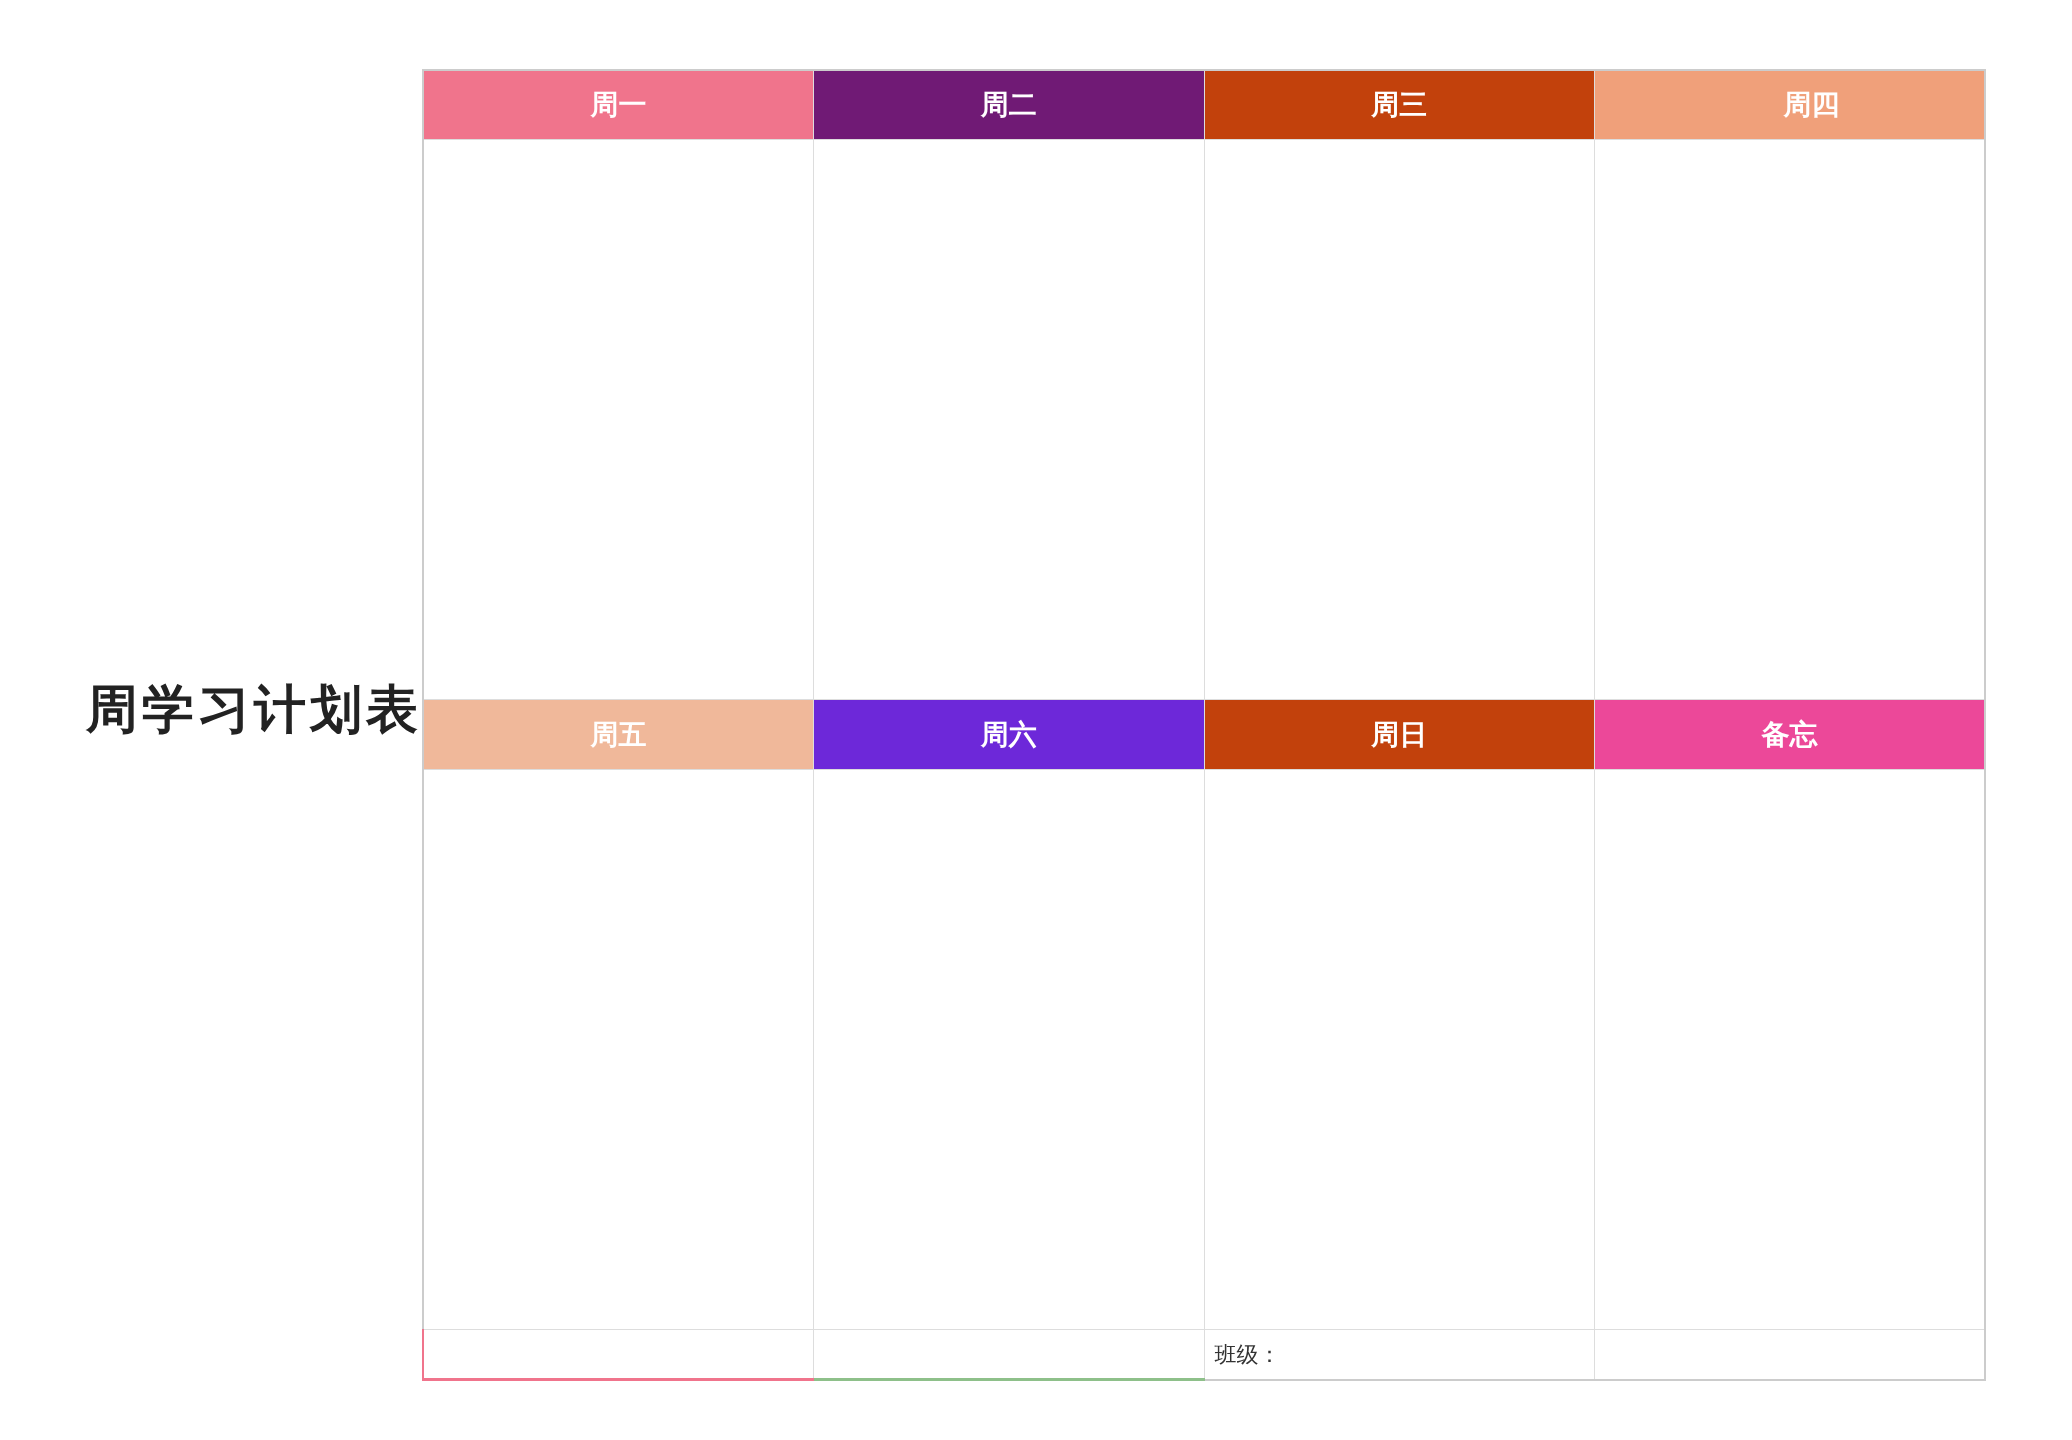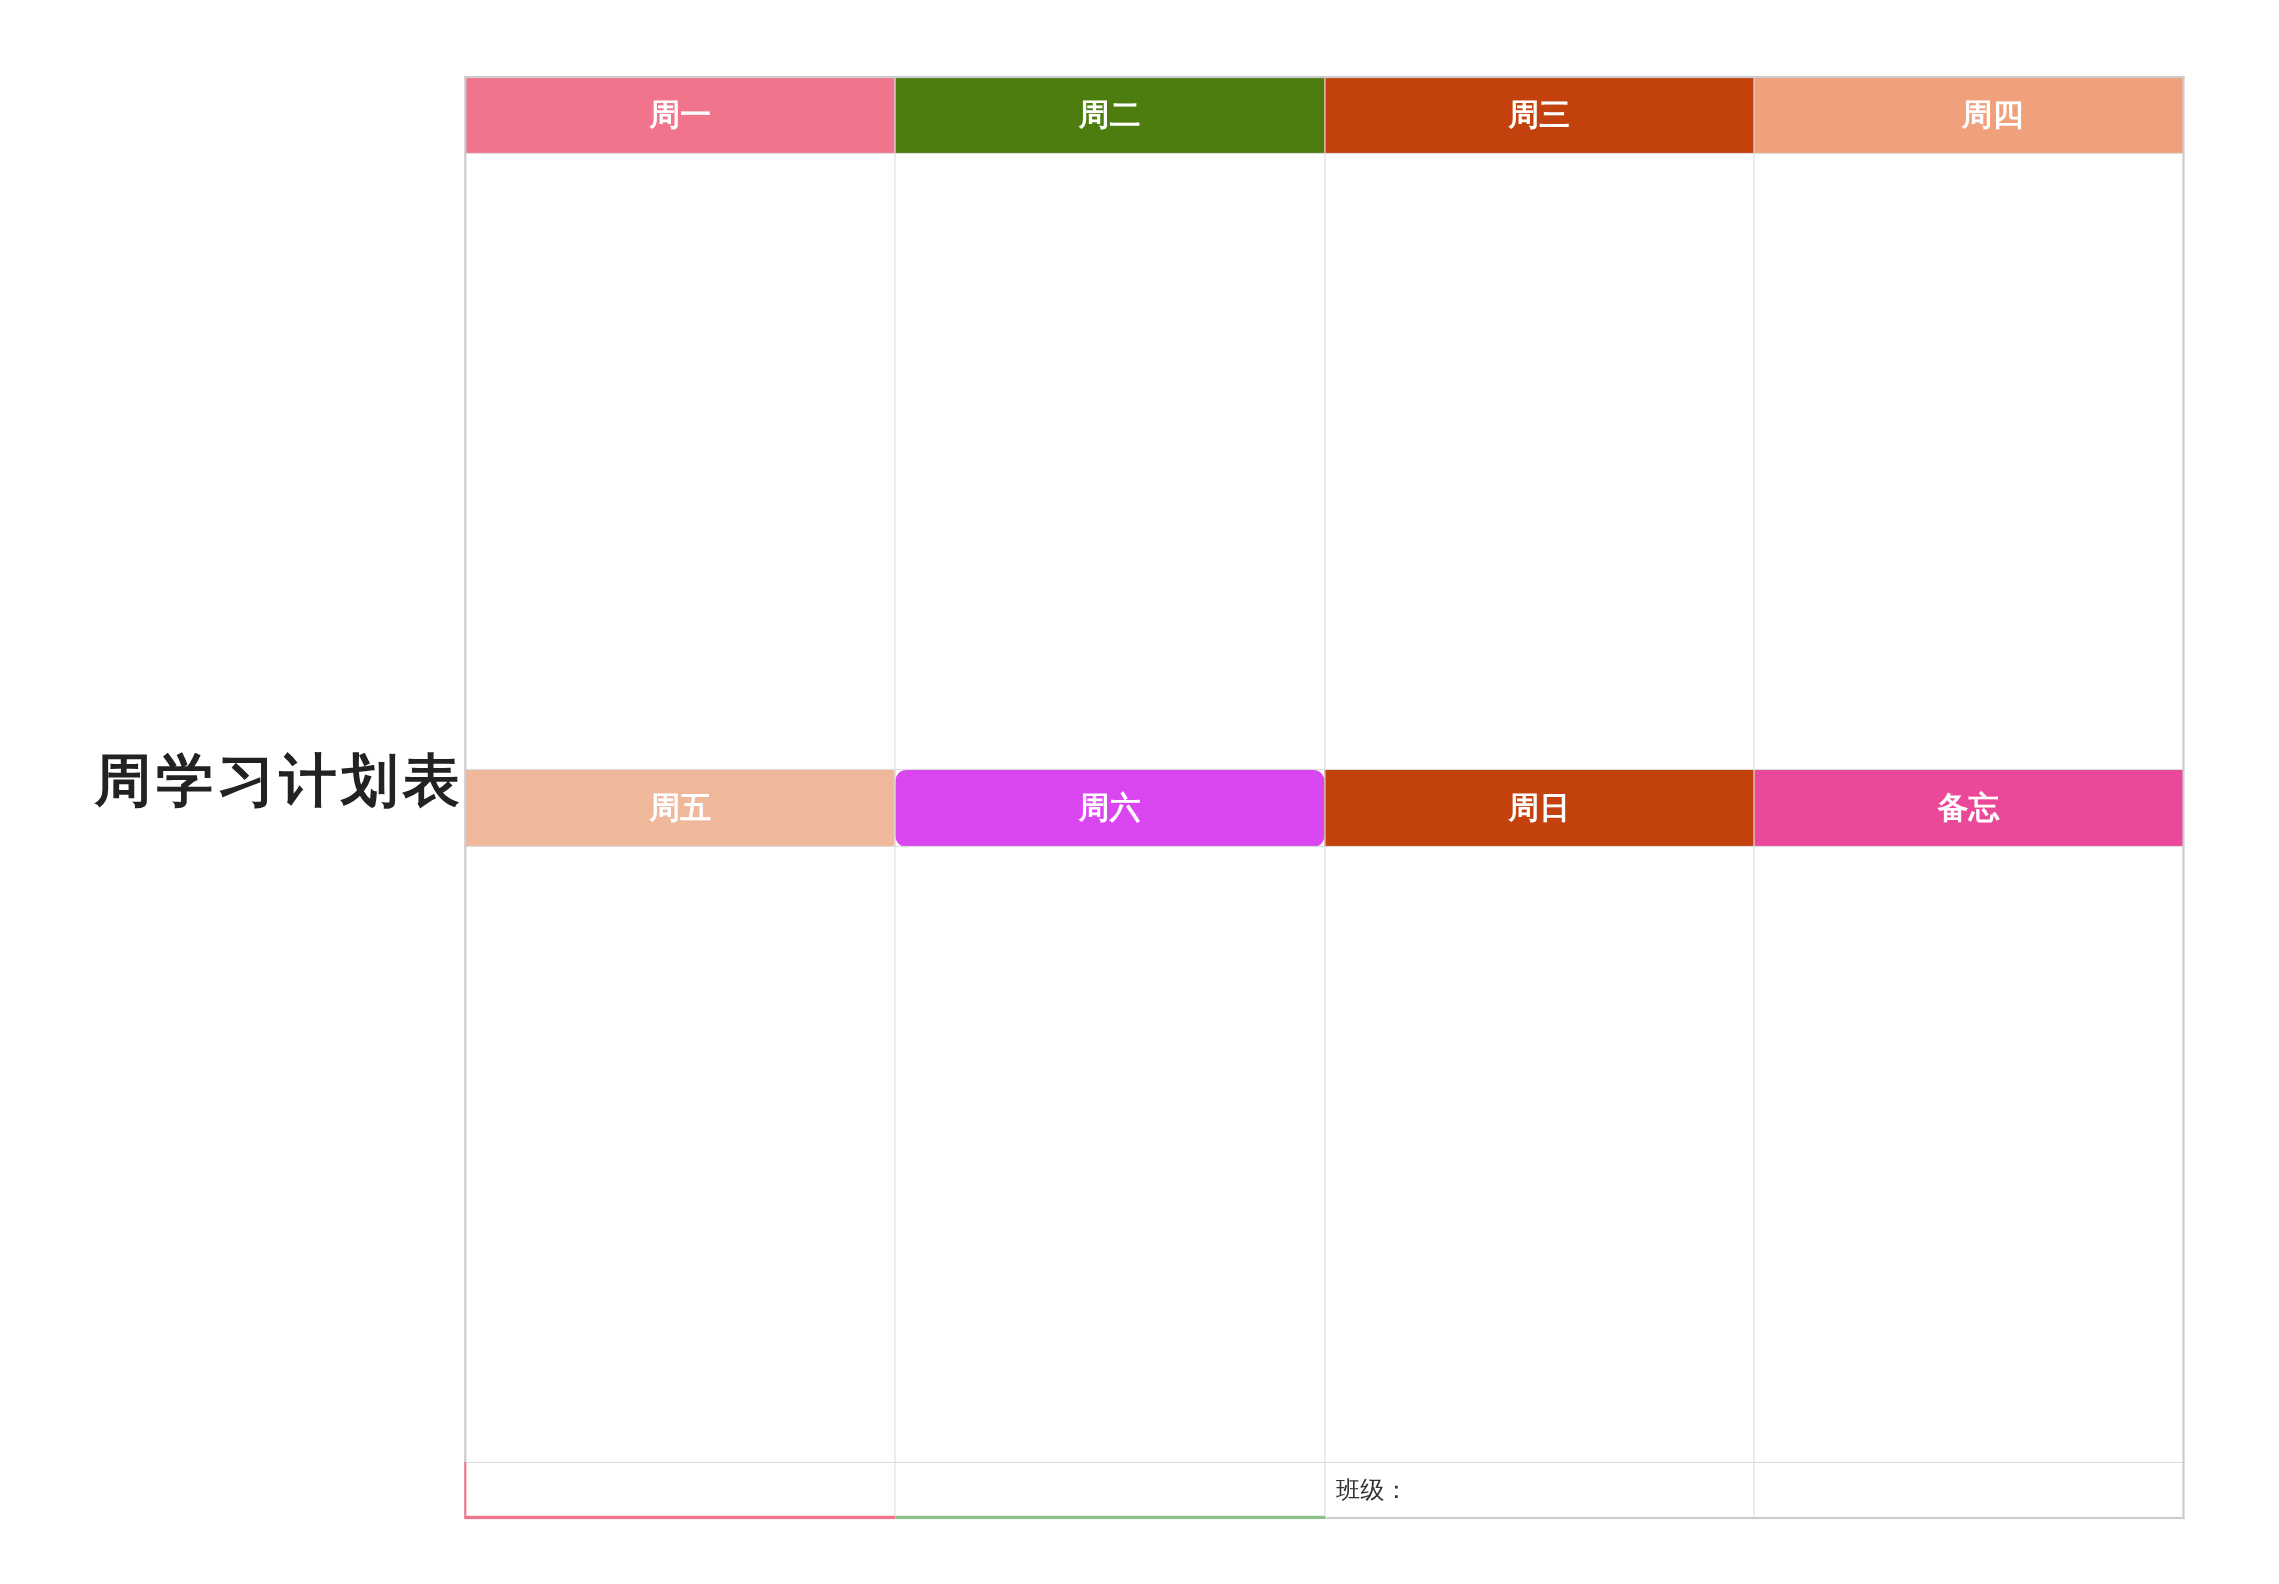--- a/index.html
+++ b/index.html
@@ -54,26 +54,26 @@
       vertical-align: middle !important;
       font-size: 28px;
       font-weight: bold;
       color: #fff;
       height: 70px;
       padding: 0;
       margin-top: 16px;
     }
 
     .header-mon { background-color: #F0748C; border-bottom: 3px solid #F0748C; }
-    .header-tue { background-color: #4d7c0f; border-bottom: 3px solid #E8B0BB; }
+    .header-tue { background-color: #701a75; border-bottom: 3px solid #E8B0BB; }
     .header-wed { background-color: #c2410c; border-bottom: 3px solid #D4C5CC; }
     .header-thu { background-color: #F0A07A; border-bottom: 3px solid #F0A07A; padding-left: 44px; }
 
     .header-fri { background-color: #F0B89A; border-bottom: 3px solid #F0B89A; text-align: center; }
-    .header-sat { background-color: #d946ef; border-bottom: 3px solid #8EC08A; border-radius: 10px; }
+    .header-sat { background-color: #6d28d9; border-bottom: 3px solid #8EC08A; }
     .header-sun { background-color: #c2410c; border-bottom: 3px solid #A8B8D8; }
     .header-memo { background-color: #ec4899; border-bottom: 3px solid #B890B0; }
 
     
     .content-cell {
       height: 560px;
       padding: 10px;
       background: #fff;
     }
 

